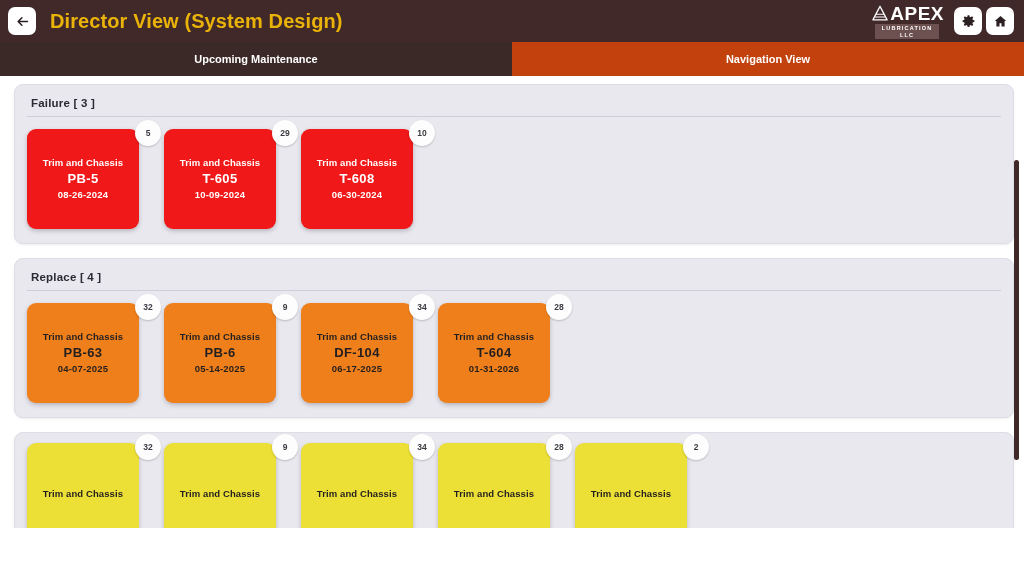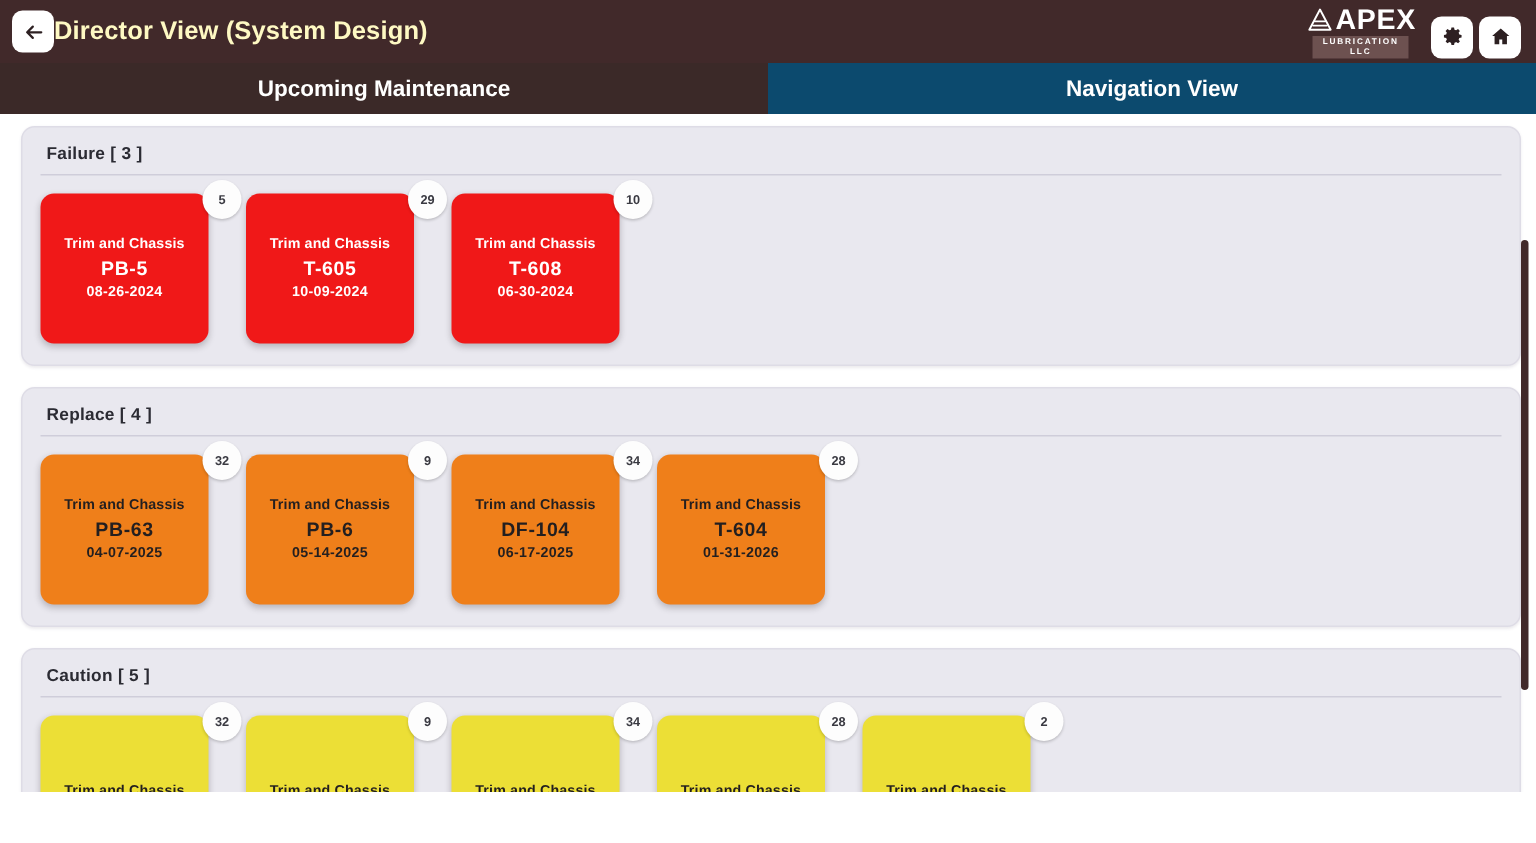--- a/index.html
+++ b/index.html
@@ -38,30 +38,31 @@
     height: 28px;
     border-radius: 7px;
     background: #ffffff;
     display: flex;
     align-items: center;
     justify-content: center;
     flex: 0 0 auto;
     cursor: pointer;
   }
   .topbar-title {
-    color: #fef9c3;
-    font-size: 17px;
-    font-weight: bold;
+    color: #eab308;
+    font-size: 20px;
+    font-weight: bold;
+    margin-left: 14px;
     letter-spacing: 0.1px;
     white-space: nowrap;
   }
   .topbar-right {
     margin-left: auto;
     display: flex;
-    align-items: flex-end;
+    align-items: center;
     gap: 4px;
     padding-right: 2px;
   }
 
   
   .logo {
     display: flex;
     flex-direction: column;
     align-items: center;
     margin-right: 6px;
@@ -99,31 +100,31 @@
     display: flex;
     height: 34px;
     background: #41292a;
   }
   .tab {
     flex: 1 1 50%;
     display: flex;
     align-items: center;
     justify-content: center;
     color: #ffffff;
-    font-size: 15px;
+    font-size: 11px;
     font-weight: bold;
     cursor: pointer;
     height: 100%;
     box-sizing: border-box;
   }
   .tab.active {
     background: #3b2928;
   }
   .tab.inactive {
-    background: #0c4a6e;
+    background: #c2410c;
   }
 
   
   .content {
     position: relative;
     height: 486px;
     background: #ffffff;
     overflow: hidden;
     padding: 0 10px 17px 14px;
     box-sizing: border-box;
@@ -374,21 +375,20 @@
               <div class="card sev-replace">
                 <div class="card-sub">Trim and Chassis</div>
                 <div class="card-model">T-604</div>
                 <div class="card-date">01-31-2026</div>
               </div>
               <div class="badge">28</div>
             </div>
           </div>
         </div>
         <div class="panel">
-          <div class="panel-title">Caution [ 5 ]</div>
           <div class="cards-row">
             <div class="card-wrap">
               <div class="card sev-caution">
                 <div class="card-sub">Trim and Chassis</div>
                 <div class="card-model"></div>
                 <div class="card-date"></div>
               </div>
               <div class="badge">32</div>
             </div>
             <div class="card-wrap">

